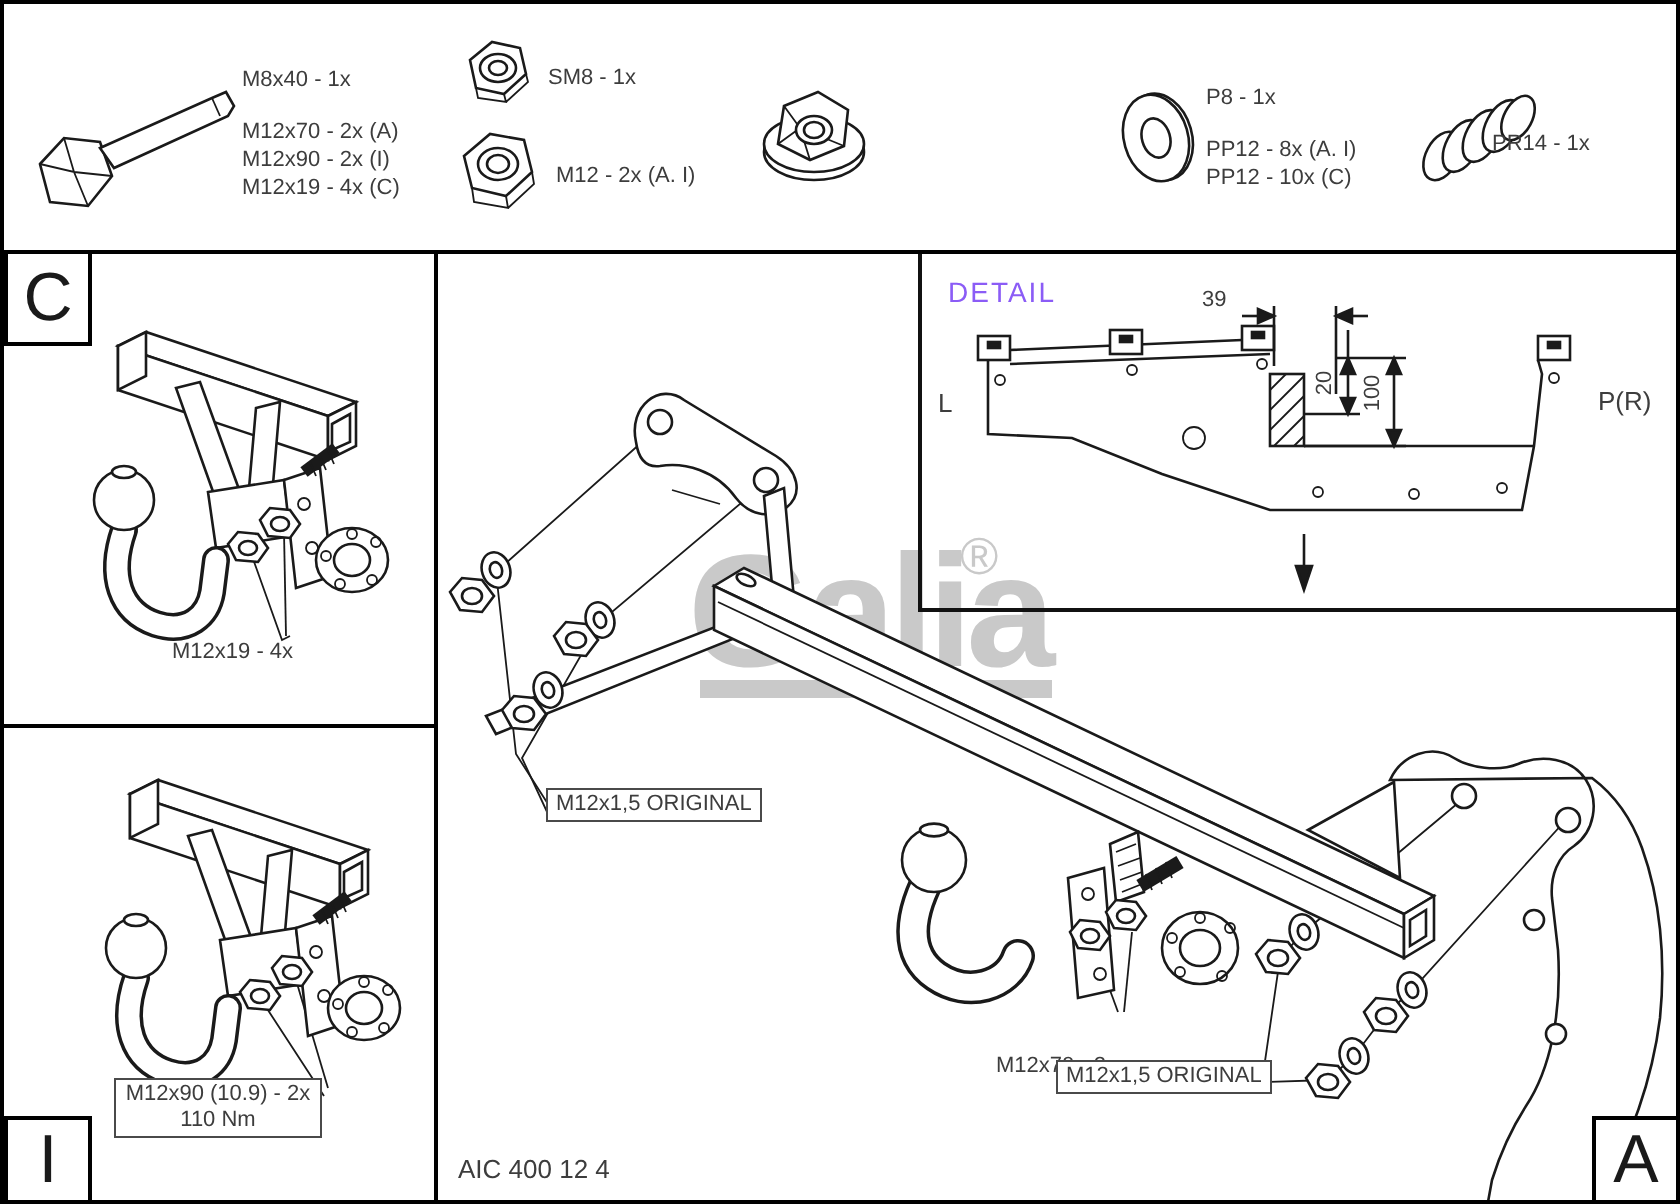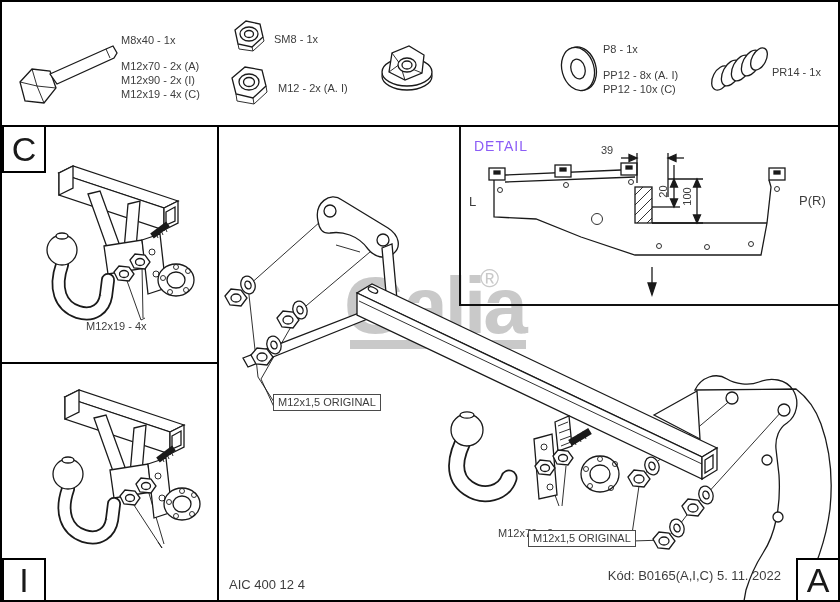--- a/index.html
+++ b/index.html
@@ -75,21 +75,21 @@
 
   <svg class="abs" style="left:706px;top:40px" width="62" height="52" viewBox="0 0 62 52">
     <g class="fw" stroke-width="1.6">
       <ellipse cx="13" cy="36" rx="8" ry="13" transform="rotate(28 13 36)"></ellipse>
       <ellipse cx="23" cy="31" rx="8" ry="14" transform="rotate(28 23 31)"></ellipse>
       <ellipse cx="33" cy="26" rx="8" ry="14" transform="rotate(28 33 26)"></ellipse>
       <ellipse cx="43" cy="21" rx="8" ry="14" transform="rotate(28 43 21)"></ellipse>
       <ellipse cx="51" cy="17" rx="7" ry="12" transform="rotate(28 51 17)"></ellipse>
     </g>
   </svg>
-  <div class="t" style="left:770px;top:64px">PR14 - 1x</div>
+  <div class="t" style="left:744px;top:64px">PR14 - 1x</div>
 
   <div class="divider" style="left:0;top:123px;width:838px;height:2px"></div>
   <div class="divider" style="left:215px;top:123px;width:2px;height:477px"></div>
   <div class="divider" style="left:0;top:360px;width:217px;height:2px"></div>
 
   <svg class="abs" style="left:216px;top:125px;z-index:2" width="622" height="475" viewBox="0 0 622 475">
 
     <g>
       <text x="126" y="206" font-family="Liberation Sans, sans-serif" font-size="80" font-weight="bold" letter-spacing="-3" fill="#c9c9c9">Galia</text>
       <rect x="132" y="213" width="176" height="9" fill="#c9c9c9"></rect>
@@ -346,33 +346,36 @@
       <g transform="translate(120,146)">
           <polygon class="fw" points="-10,-2 -5,-8 5,-7 10,0 5,7 -6,6"></polygon>
           <ellipse class="fw" rx="4.5" ry="3.5"></ellipse>
         </g>
       <g transform="translate(136,134)">
           <polygon class="fw" points="-10,-2 -5,-8 5,-7 10,0 5,7 -6,6"></polygon>
           <ellipse class="fw" rx="4.5" ry="3.5"></ellipse>
         </g>
     </g>
   </svg>
+  <div class="boxed t" style="left:55px;top:537px;width:94px;">
+    <div>M12x90 (10.9) - 2x</div>
+    <div>110 Nm</div>
+  </div>
 
   <div class="boxed t" style="left:271px;top:392px">M12x1,5 ORIGINAL</div>
   <div class="t" style="left:496px;top:525px">M12x70 - 2x</div>
   <div class="boxed t" style="left:526px;top:528px">M12x1,5 ORIGINAL</div>
 
   <div class="letterbox" style="left:0;top:123px;width:44px;height:48px">
     <span>C</span>
   </div>
   <div class="letterbox" style="left:0;top:556px;width:44px;height:44px">
     <span>I</span>
   </div>
   <div class="letterbox" style="left:794px;top:556px;width:44px;height:44px">
     <span>A</span>
   </div>
 
   <div class="t2" style="left:227px;top:575px">AIC 400 12 4</div>
   <div class="abs" style="left:549px;top:566px;width:230px;text-align:right;z-index:6">
-    <div class="t2" style="position:static">Kód: B0165(A,I,C)  5. 11. 2022</div>
   </div>
 
 </div>
 
 </body></html>

